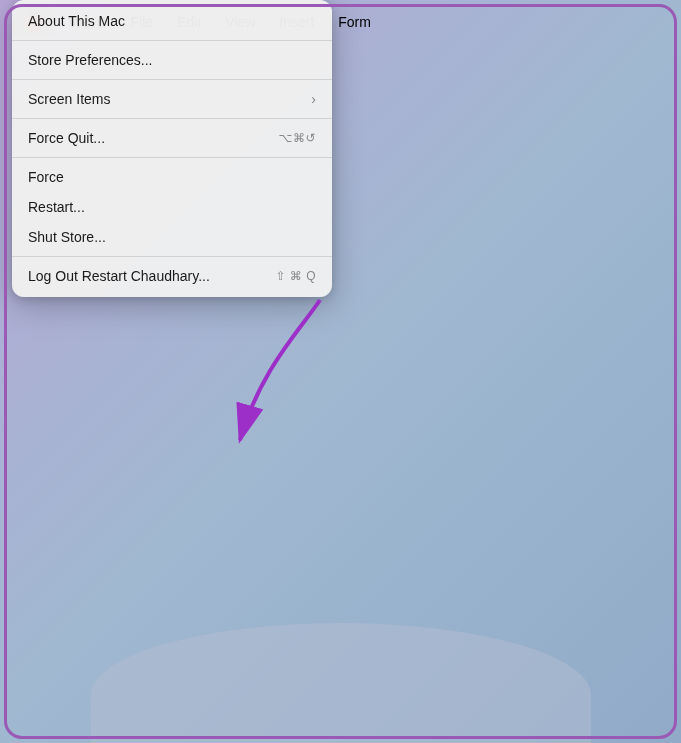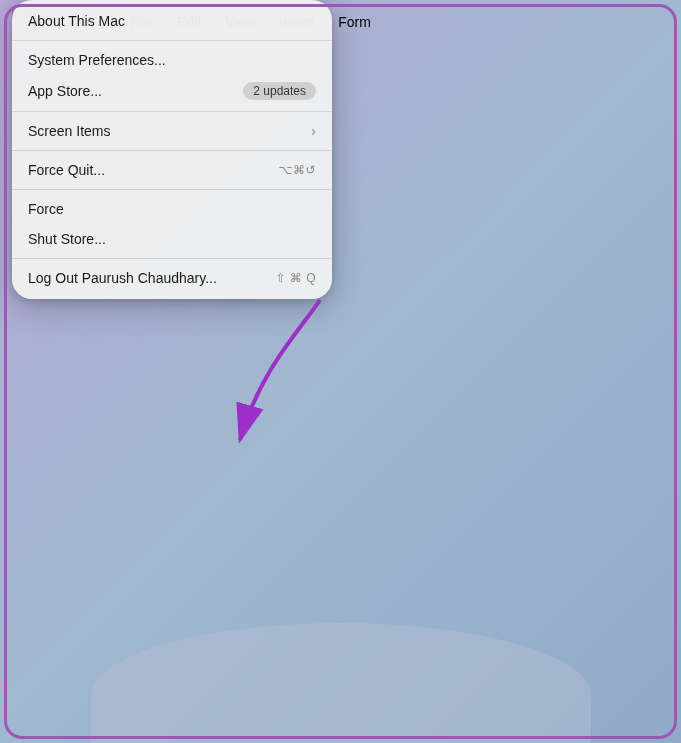--- a/index.html
+++ b/index.html
@@ -68,21 +68,21 @@
       font-size: 15px;
     }
 
     
     .dropdown-menu {
       position: absolute;
       top: 0;
       left: 12px;
       width: 320px;
       background: rgba(240, 240, 240, 0.97);
-      border-radius: 20px;
+      border-radius: 12px;
       box-shadow: 0 8px 32px rgba(0,0,0,0.25), 0 2px 8px rgba(0,0,0,0.15);
       overflow: hidden;
       padding: 6px 0;
       z-index: 100;
     }
 
     .menu-item {
       display: flex;
       align-items: center;
       justify-content: space-between;
@@ -165,27 +165,23 @@
 
 <div class="dropdown-menu">
 
   <div class="menu-item">
     <span class="menu-item-left">About This Mac</span>
   </div>
 
   <div class="menu-separator"></div>
 
   <div class="menu-item">
-    <span class="menu-item-left">System Preferences...</span>
-  </div>
-
-  <div class="menu-item">
-    <span class="menu-item-left">App Store...</span>
-    <span class="updates-badge">2 updates</span>
-  </div>
+    <span class="menu-item-left">Store Preferences...</span>
+  </div>
+
 
   <div class="menu-separator"></div>
 
   <div class="menu-item">
     <span class="menu-item-left">Screen Items</span>
     <span class="chevron-right">›</span>
   </div>
 
   <div class="menu-separator"></div>
 
@@ -193,30 +189,33 @@
     <span class="menu-item-left">Force Quit...</span>
     <span class="shortcut-text">⌥⌘↺</span>
   </div>
 
   <div class="menu-separator"></div>
 
   <div class="menu-item">
     <span class="menu-item-left">Force</span>
   </div>
 
+  <div class="menu-item">
+    <span class="menu-item-left">Restart...</span>
+  </div>
 
   <div class="menu-item">
     <span class="menu-item-left">Shut Store...</span>
   </div>
 
   <div class="menu-separator"></div>
 
 
   <div class="menu-item">
-    <span class="menu-item-left">Log Out Paurush Chaudhary...</span>
+    <span class="menu-item-left">Log Out Restart Chaudhary...</span>
     <span class="shortcut-text">⇧ ⌘ Q</span>
   </div>
 
 </div>
 
 <svg class="arrow-annotation" viewBox="0 0 160 180" xmlns="http://www.w3.org/2000/svg">
   <defs>
     <marker id="arrowhead" markerWidth="10" markerHeight="7" refX="9" refY="3.5" orient="auto">
       <polygon points="0 0, 10 3.5, 0 7" fill="#9b2fc7"></polygon>
     </marker>

